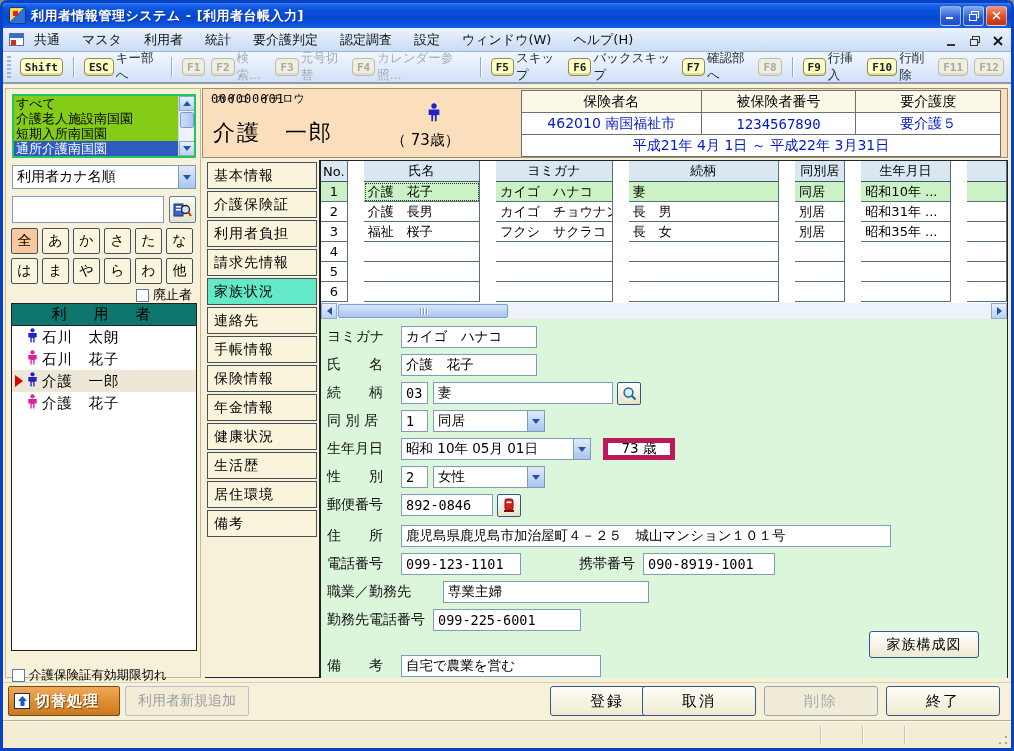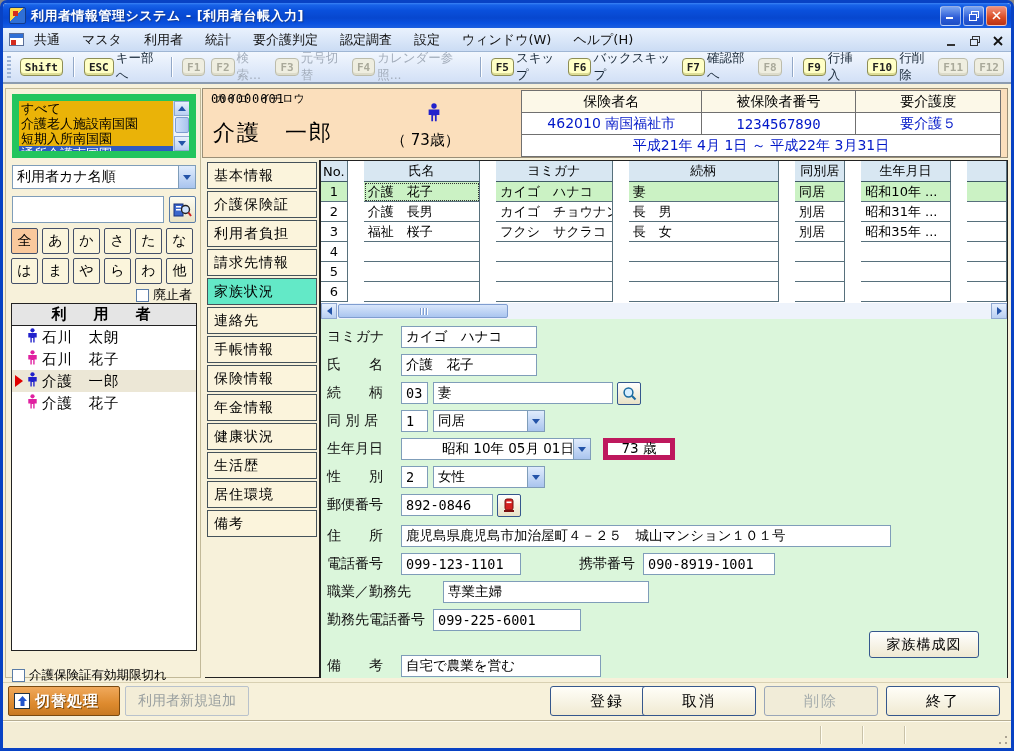--- a/index.html
+++ b/index.html
@@ -48,22 +48,22 @@
     box-shadow:inset 0 -2px 0 #dede96; font-family:"DejaVu Sans Mono",monospace; }
   .tb-label { font-size:12.5px; color:#1a2a3a; }
   .tb-disabled .kbd { background:#efeee0; color:#a9a99a; border-color:#bcbcab; box-shadow:inset 0 -2px 0 #dddccb; }
   .tb-disabled .tb-label { color:#a4aebc; }
 
   
   .main { position:absolute; left:0; top:81px; width:1008px; height:598px; background:#f7f1da; }
 
   
   .sidebar { position:absolute; left:2px; top:4px; width:196px; height:590px; border:1px solid #c2b998; background:#f7f1da; }
-  .facility-list { position:absolute; left:6px; top:5px; width:184px; height:64px; background:#eab308;
-    border:7px solid #22c55e; overflow:hidden; }
+  .facility-list { position:absolute; left:6px; top:5px; width:184px; height:64px; background:#84cc16;
+    border:2px solid #22c55e; overflow:hidden; }
   .facility-item { height:15px; line-height:15px; font-size:13px; padding:0 2px; white-space:nowrap; }
   .facility-item.sel { background:#2f5bc0; color:#fff; }
   .vscroll { position:absolute; right:0; top:0; width:16px; height:100%; background:#eef3fb; border-left:1px solid #c6d4ea;
     display:flex; flex-direction:column; }
   .sb-arrow { width:16px; height:15px; background:linear-gradient(180deg,#e7f0fd,#b9cff2); border:1px solid #8fa8d0;
     display:flex; align-items:center; justify-content:center; }
   .sb-thumb { width:14px; height:16px; margin:1px; background:linear-gradient(90deg,#cfdffa,#a9c4ee); border:1px solid #7f9dd0; border-radius:2px; }
   .tri-up { width:0; height:0; border-left:4px solid transparent; border-right:4px solid transparent; border-bottom:5px solid #2353a8; }
   .tri-down { width:0; height:0; border-left:4px solid transparent; border-right:4px solid transparent; border-top:5px solid #2353a8; }
   .tri-left { width:0; height:0; border-top:4px solid transparent; border-bottom:4px solid transparent; border-right:5px solid #2353a8; }
@@ -82,22 +82,22 @@
 
   .kana-grid { position:absolute; left:5px; top:139px; width:186px; display:flex; flex-wrap:wrap; gap:4px; }
   .kana-btn { width:27px; height:26px; border:1px solid #44506a; border-radius:2px; background:#fbf5dc;
     font-size:14px; display:flex; align-items:center; justify-content:center; }
   .kana-btn.active { background:#f9c89c; }
 
   .haishi-row { position:absolute; right:8px; top:197px; display:flex; align-items:center; gap:4px; font-size:13px; }
   .checkbox { width:13px; height:13px; border:1px solid #5a7ca8; background:#fff; }
 
   .user-list { position:absolute; left:5px; top:214px; width:186px; height:348px; background:#fff; border:1px solid #222; }
-  .user-list-header { height:22px; line-height:21px; text-align:center; background:#e5e5e5; border-bottom:1px solid #222;
-    font-size:15px; letter-spacing:6px;font-weight:bold; }
+  .user-list-header { height:22px; line-height:21px; text-align:center; background:#0f766e; border-bottom:1px solid #222;
+    font-size:15px; letter-spacing:6px; }
   .user-item { height:22px; display:flex; align-items:center; gap:4px; padding-left:3px; font-size:14.5px; letter-spacing:1px; }
   .user-item.sel { background:#ece7d6; }
   .sel-arrow { width:0; height:0; border-top:6px solid transparent; border-bottom:6px solid transparent; border-left:8px solid #e00000; }
   .arrow-spacer { width:8px; }
 
   .expired-row { position:absolute; left:6px; top:578px; display:flex; align-items:center; gap:4px; font-size:12.5px; }
 
   
   .patient-header { position:absolute; left:199px; top:4px; width:806px; height:70px; background:#fbdfbc; border:1px solid #9a8f77; }
   .ph-id { position:absolute; left:8px; top:3px; font-size:12px; font-family:"DejaVu Sans Mono",monospace; letter-spacing:1px; }
@@ -555,21 +555,21 @@
           <span class="f-combo" style="width:112px; margin-left:5px;">
             <span class="combo-text">同居</span>
             <span class="combo-arrow">
                 <i class="tri-down"></i>
               </span>
           </span>
         </div>
 
         <div class="f-row" style="left:6px; top:119px;">
           <span class="f-label" style="width:74px;">生年月日</span>
-          <span class="f-combo" style="width:190px;padding-left:36px;">
+          <span class="f-combo" style="width:190px;">
             <span class="combo-text">昭和 10年 05月 01日</span>
             <span class="combo-arrow">
                 <i class="tri-down"></i>
               </span>
           </span>
           <span class="agebox" style="width:72px; margin-left:12px;">73 歳</span>
         </div>
 
         <div class="f-row" style="left:6px; top:147px;">
           <span class="f-label" style="width:74px;">性　　別</span>

